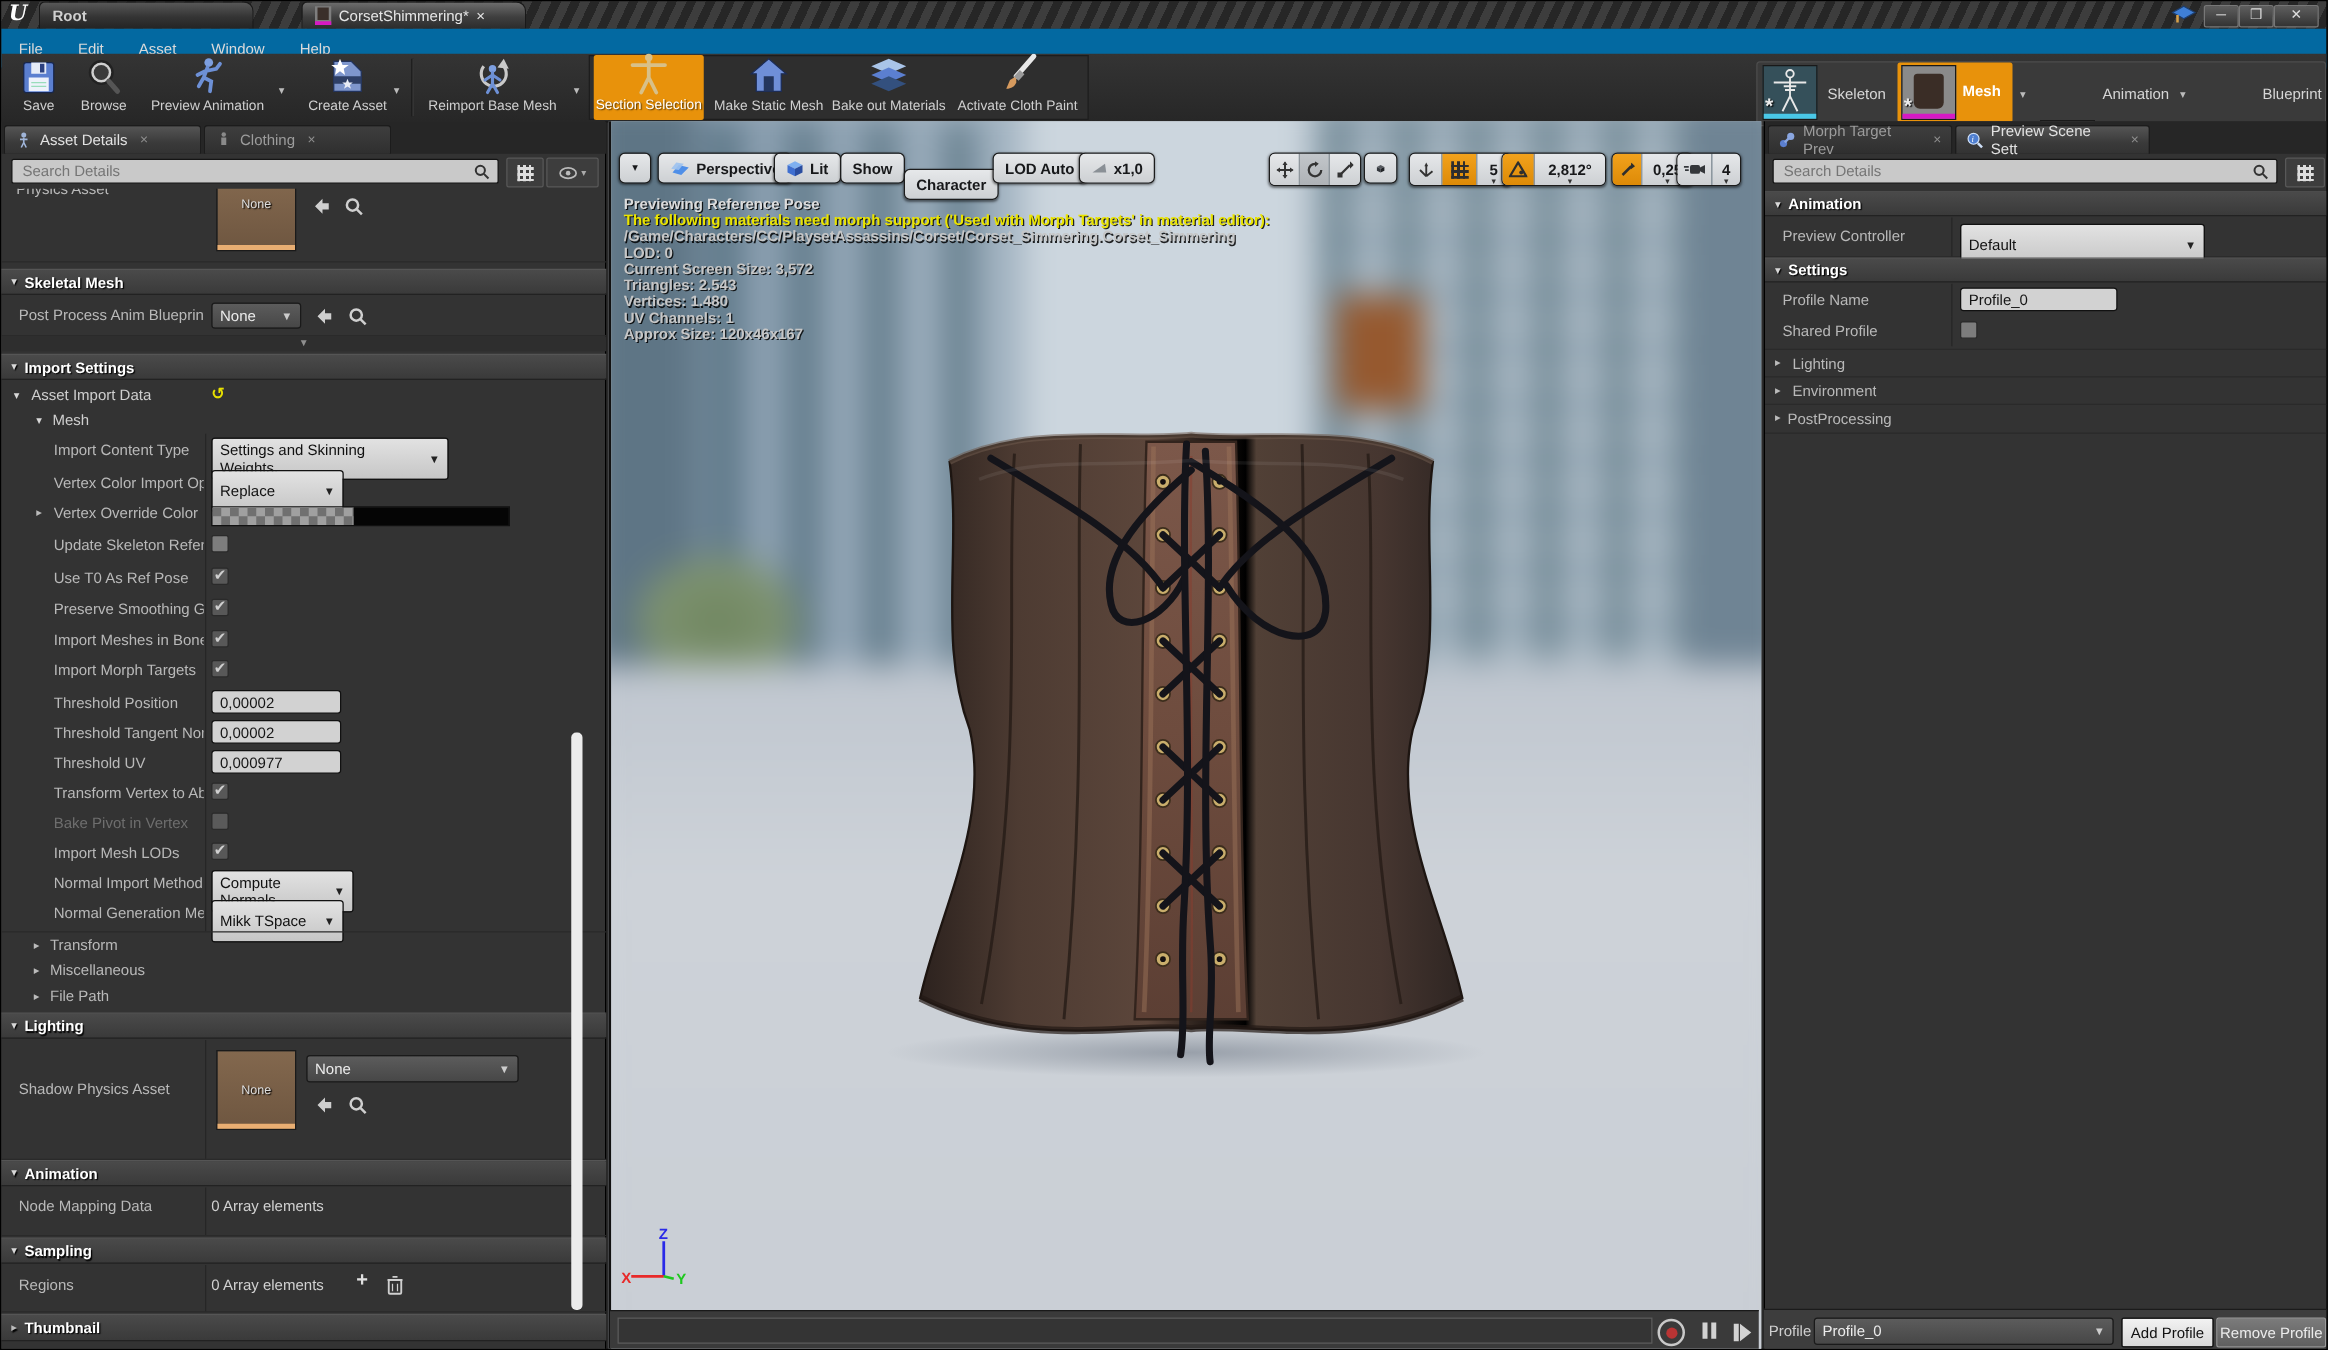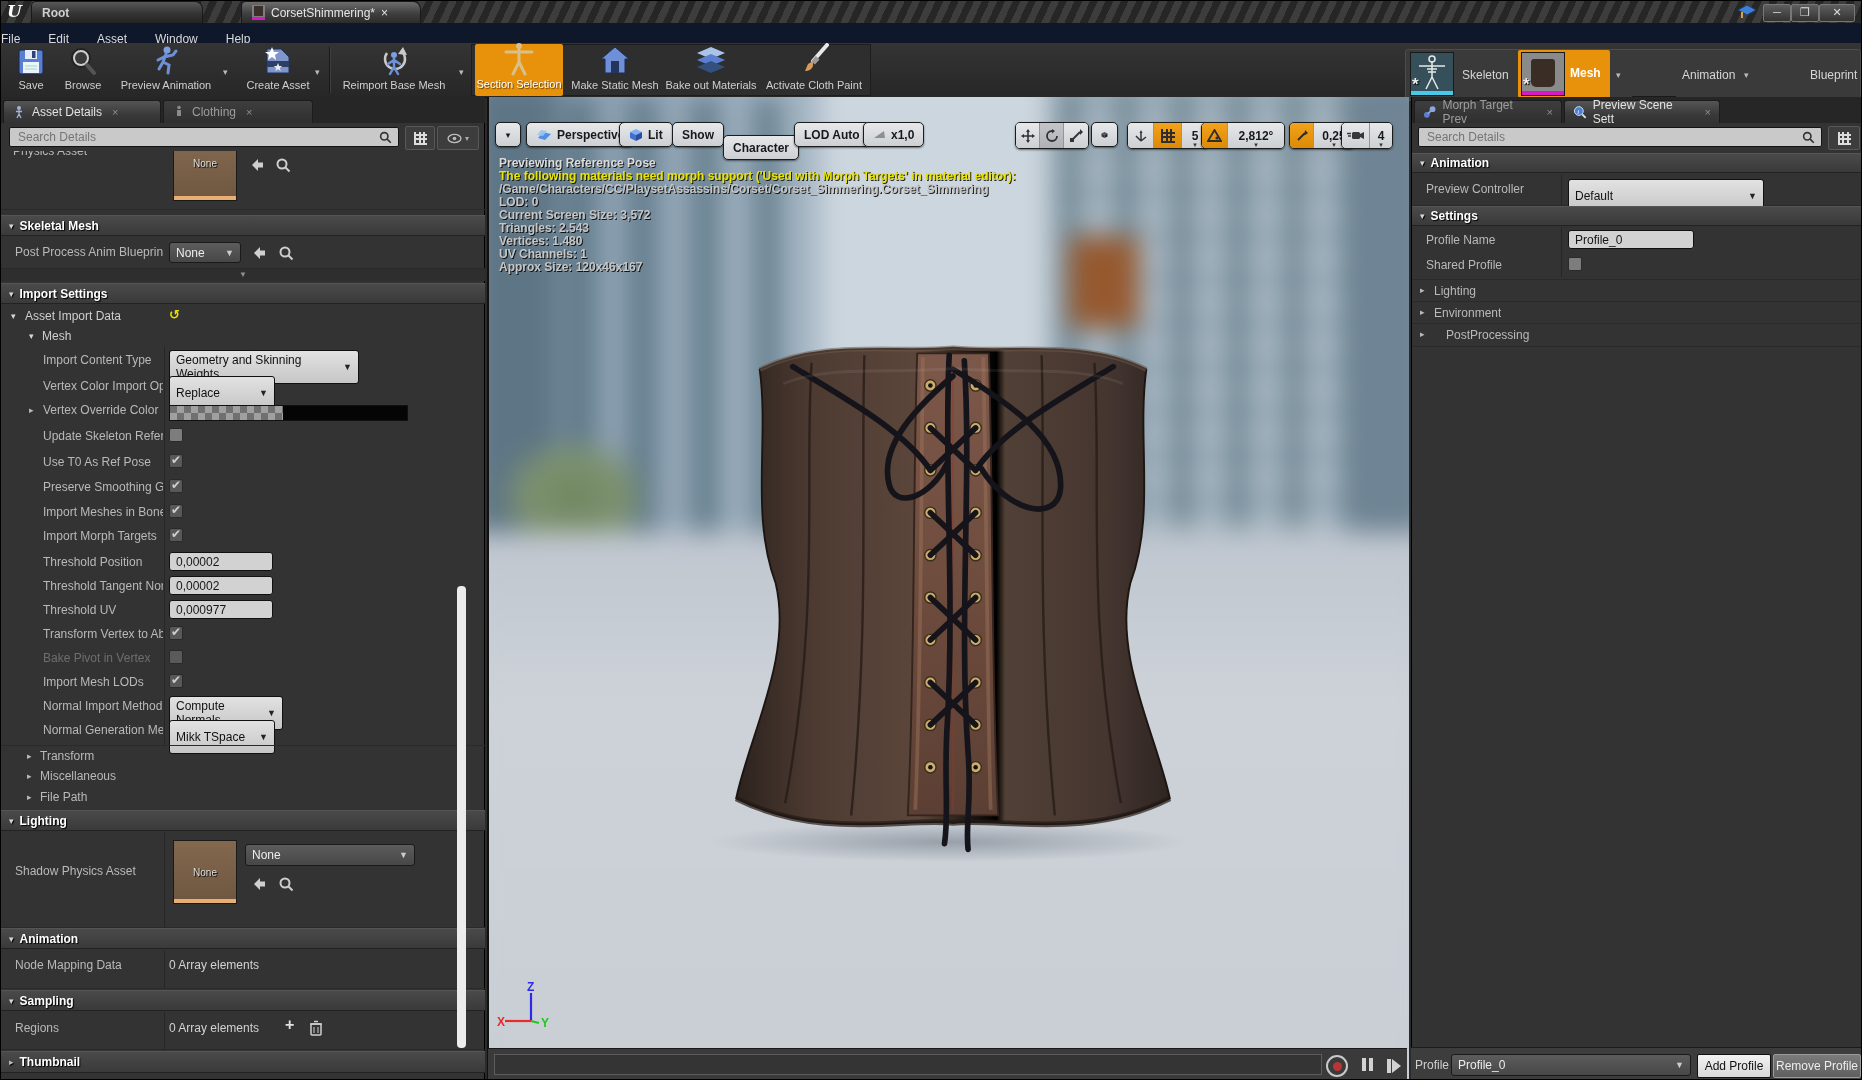--- a/index.html
+++ b/index.html
@@ -10,21 +10,21 @@
   
   #titlebar{left:0;top:0;width:1862px;height:22px;
     background:repeating-linear-gradient(115deg,#3d3d3d 0 7px,#262626 7px 14px);}
   .doc-tab{top:0;height:22px;border-radius:5px 8px 0 0;
     background:linear-gradient(#6d6d6d,#3f3f3f 55%,#2c2c2c);border:1px solid #191919;border-bottom:none;
     display:flex;align-items:center;gap:6px;padding:0 10px;color:#e6e6e6;box-sizing:border-box;}
   .doc-tab.inactive{background:linear-gradient(#585858,#343434 55%,#242424);color:#cfcfcf;font-weight:bold;}
   .winbtn{width:26px;height:16px;top:3px;background:linear-gradient(#5e5e5e,#333);border:1px solid #777;
     border-radius:2px;color:#ddd;text-align:center;line-height:14px;font-weight:bold;font-size:11px;}
   
-  #menubar{left:0;top:22px;width:1862px;height:32px;background:#0f172a;display:flex;align-items:center;gap:28px;box-sizing:border-box;border-bottom:1px solid #000;}
+  #menubar{left:0;top:22px;width:1862px;height:32px;background:#0369a1;display:flex;align-items:center;gap:28px;padding-left:14px;box-sizing:border-box;border-bottom:1px solid #000;}
   #menubar span{color:#dadada;font-size:12px;}
   
   #toolbar{left:0;top:42px;width:1862px;height:54px;background:linear-gradient(#343434,#272727);border-bottom:1px solid #161616;}
   .tb-item{position:absolute;top:2px;width:80px;height:50px;text-align:center;}
   .tb-item .ic{height:32px;display:flex;align-items:flex-end;justify-content:center;}
   .tb-item .cap{font-size:11px;color:#cfcfcf;margin-top:2px;white-space:nowrap;}
   .tb-caret{position:absolute;color:#bbb;font-size:9px;top:24px;}
   .tb-sep{position:absolute;top:4px;width:1px;height:46px;background:#1a1a1a;border-right:1px solid #3d3d3d;}
   #sectionsel{background:#e8920b;border-radius:2px;}
   #sectionsel .cap{color:#fff;text-shadow:1px 1px 1px rgba(0,0,0,.6);}
@@ -359,21 +359,21 @@
       <span class="abs" style="left:168px;top:2px;color:#e8e000;font-weight:bold;font-size:13px;">↺</span>
     </div>
     <div class="abs" style="left:0;top:229px;width:484px;height:19px;">
       <span class="tri abs" style="left:28px;top:5px;">▾</span>
       <span class="rowlbl" style="left:41px;top:3px;color:#cfcfcf;">Mesh</span>
     </div>
 
     <div>
       <span class="rowlbl" style="left:42px;top:256px;width:120px;">Import Content Type</span>
       <div class="dd-light" style="left:168px;top:253px;width:190px;height:20px;">
-          <span>Geometry and Skinning Weights.</span>
+          <span>Settings and Skinning Weights.</span>
           <span class="car">▼</span>
         </div>
 
       <span class="rowlbl" style="left:42px;top:282px;width:120px;">Vertex Color Import Option</span>
       <div class="dd-light" style="left:168px;top:279px;width:106px;height:20px;">
           <span>Replace</span>
           <span class="car">▼</span>
         </div>
 
       <span class="tri abs" style="left:28px;top:308px;color:#bbb;">▸</span>
@@ -834,21 +834,21 @@
     <div class="abs" style="left:0;top:182px;width:452px;height:22px;border-top:1px solid #2a2a2a;">
       <span class="tri abs" style="left:8px;top:5px;color:#bbb;">▸</span>
         <span class="rowlbl" style="left:22px;top:4px;">Lighting</span>
     </div>
     <div class="abs" style="left:0;top:204px;width:452px;height:22px;border-top:1px solid #2a2a2a;">
       <span class="tri abs" style="left:8px;top:5px;color:#bbb;">▸</span>
         <span class="rowlbl" style="left:22px;top:4px;">Environment</span>
     </div>
     <div class="abs" style="left:0;top:226px;width:452px;height:22px;border-top:1px solid #2a2a2a;border-bottom:1px solid #2a2a2a;">
       <span class="tri abs" style="left:8px;top:5px;color:#bbb;">▸</span>
-        <span class="rowlbl" style="left:34px;top:4px;">PostProcessing</span>
+        <span class="rowlbl" style="left:18px;top:4px;">PostProcessing</span>
     </div>
   </div>
 
   <div id="profbar" class="abs">
     <span class="abs" style="left:4px;top:10px;color:#cfcfcf;">Profile</span>
     <div class="dd-dark" style="left:40px;top:6px;width:240px;height:22px;">
       <span>Profile_0</span>
         <span class="car">▼</span>
     </div>
     <div class="btn-light" style="left:286px;top:6px;width:72px;height:22px;">

